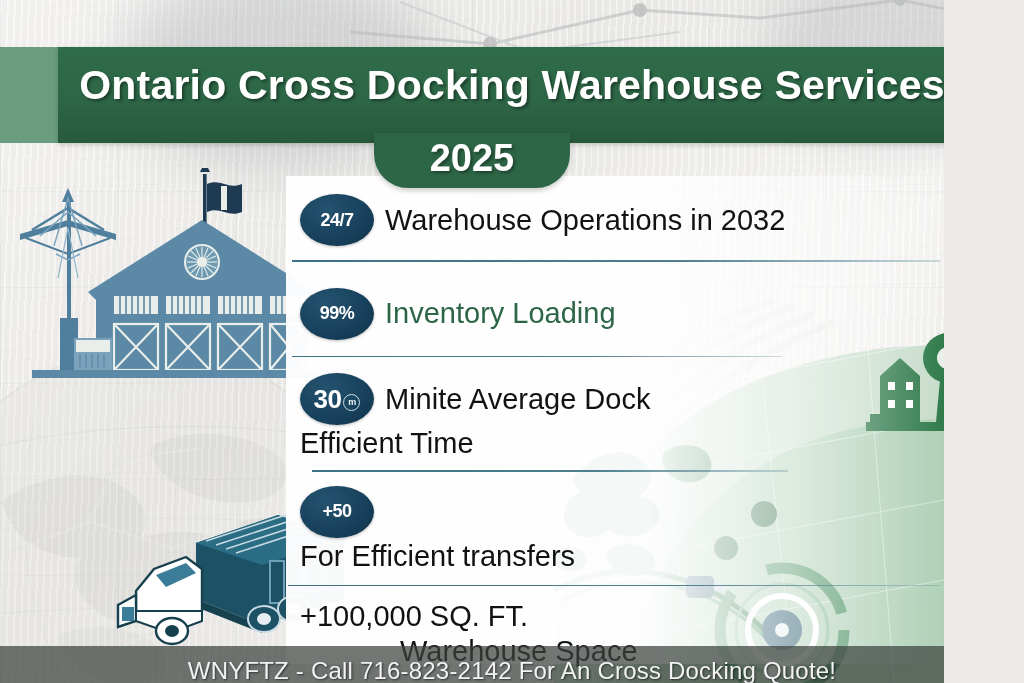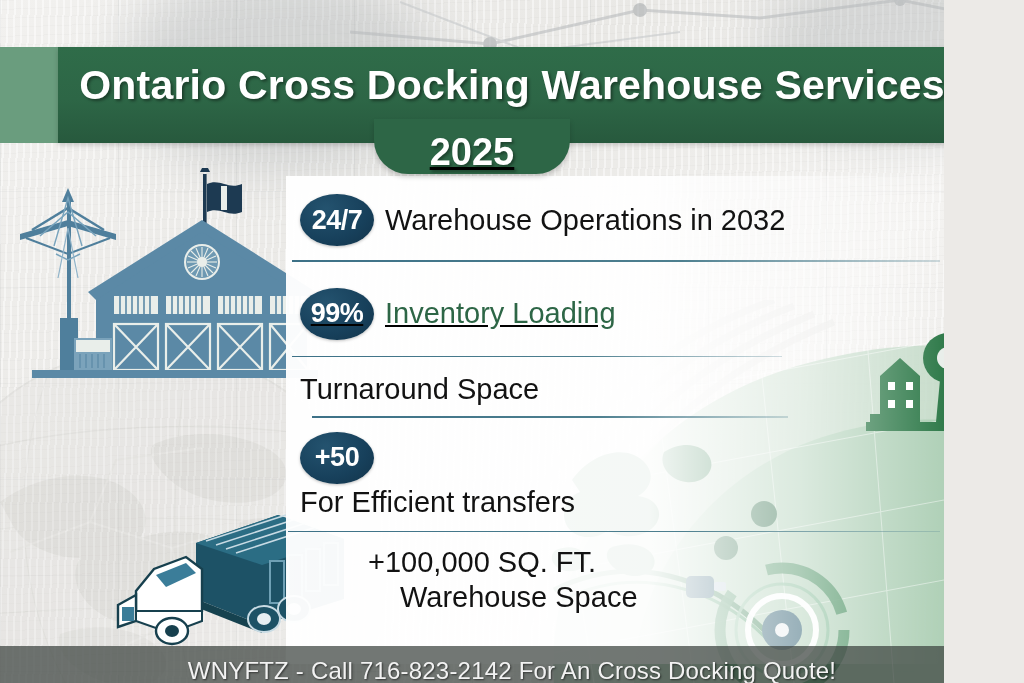--- a/index.html
+++ b/index.html
@@ -63,39 +63,39 @@
     background:linear-gradient(180deg,#2f6c49 0%,#2d6646 55%,#27593d 100%);
     box-shadow:0 2px 5px rgba(0,0,0,.18);
   }
   .ribbon-title{
     position:absolute;left:0;right:0;top:15px;text-align:center;
     font-size:41px;font-weight:bold;color:#ffffff;letter-spacing:.2px;
     text-shadow:2px 2px 3px rgba(0,0,0,.40);
     white-space:nowrap;font-family:"Liberation Sans",sans-serif;
   }
   .year-tab{
-    position:absolute;left:50%;transform:translateX(-50%);top:119px;
+    position:absolute;left:50%;transform:translateX(-50%);top:133px;
     width:196px;height:55px;background:#2d6646;
     border-radius:0 0 34px 34px;box-shadow:0 3px 5px rgba(0,0,0,.18);
-    display:flex;align-items:flex-end;justify-content:center;text-decoration:underline;
+    display:flex;align-items:center;justify-content:center;
   }
   .year-tab span{
     font-size:38px;font-weight:bold;color:#fff;line-height:1;
     text-shadow:2px 2px 3px rgba(0,0,0,.35);position:relative;top:-3px;
   }
 
   
   .stats{position:absolute;left:300px;top:190px;width:640px;}
   .row{position:relative;}
   .rowline{display:flex;align-items:center;gap:11px;}
   .badge{
     flex:0 0 auto;display:flex;align-items:center;justify-content:center;
     width:74px;height:52px;border-radius:50%/50%;
     background:radial-gradient(ellipse at 35% 28%,#24536f 0%,#17405b 60%,#123349 100%);
-    color:#fff;font-weight:bold;font-size:27px;letter-spacing:-.5px;
+    color:#fff;font-weight:bold;font-size:18px;letter-spacing:-.5px;
     box-shadow:0 1px 3px rgba(0,0,0,.25);
     font-family:"Liberation Sans",sans-serif;
   }
   .badge.sm{font-size:26px;}
   .badge .mini{
     display:inline-flex;align-items:center;justify-content:center;
     width:15px;height:15px;border-radius:50%;border:1.6px solid #cfe0ea;
     font-size:9px;font-weight:bold;margin-left:2px;position:relative;top:3px;color:#eaf2f7;
   }
   .txt{
@@ -384,49 +384,56 @@
     <div class="row" style="margin-top:4px;">
       <div class="rowline">
         <div class="badge">
           <span>24/7</span>
         </div>
         <div class="txt">Warehouse Operations in  2032</div>
       </div>
       <div class="divider" style="margin:14px 0 0 -8px;width:648px;"></div>
     </div>
 
-    <div class="row" style="margin-top:26px;text-decoration:underline;">
+    <div class="row" style="margin-top:26px;">
       <div class="rowline">
         <div class="badge">
           <span>99%</span>
         </div>
         <div class="txt green">Inventory Loading</div>
       </div>
       <div class="divider" style="margin:16px 0 0 -8px;width:490px;"></div>
     </div>
 
     <div class="row" style="margin-top:16px;">
-      <div class="sub">Turnaround Space</div>
+      <div class="rowline">
+        <div class="badge sm">
+          <span>30</span>
+          <span class="mini">m</span>
+        </div>
+        <div class="txt">Minite Average Dock</div>
+      </div>
+      <div class="sub">Efficient Time</div>
       <div class="divider" style="margin:10px 0 0 12px;width:476px;"></div>
     </div>
 
     <div class="row" style="margin-top:14px;">
       <div class="rowline">
         <div class="badge">
           <span>+50</span>
         </div>
       </div>
       <div class="sub">
         <span>For Efficient </span><span class="g">transfers</span>
       </div>
       <div class="divider" style="margin:12px 0 0 -12px;width:652px;"></div>
     </div>
 
     <div class="row" style="margin-top:14px;">
-      <div class="txt" style="margin-left:68px;">+100,000 SQ. FT.</div>
+      <div class="txt" style="">+100,000 SQ. FT.</div>
       <div class="sub" style="margin-left:100px;">Warehouse Space</div>
     </div>
 
   </div>
 
   <div class="footer">
     <span>WNYFTZ - Call 716-823-2142 For An Cross Docking Quote!</span>
   </div>
 
 </div>

